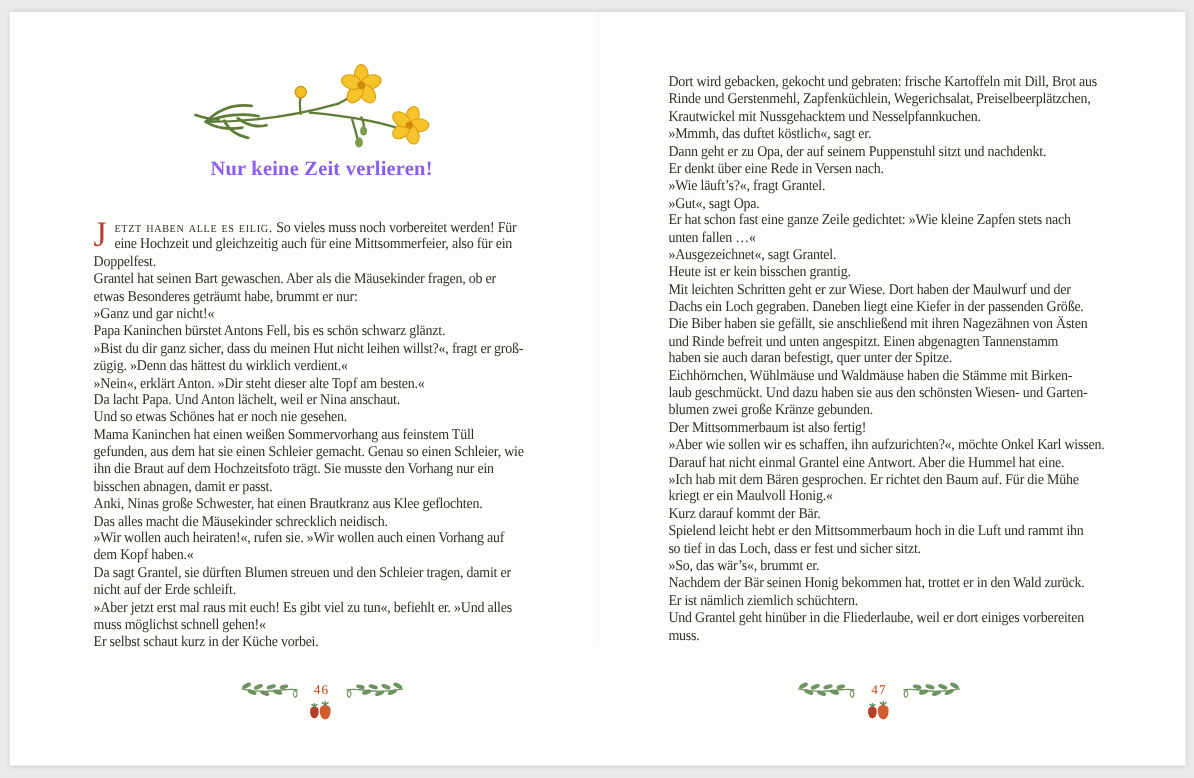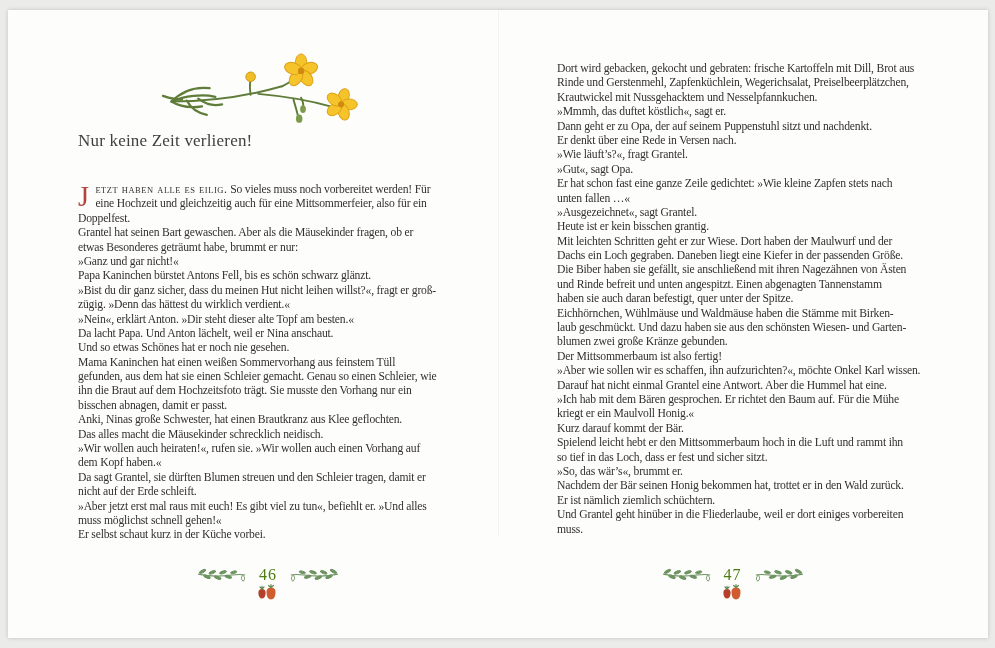--- a/index.html
+++ b/index.html
@@ -14,42 +14,42 @@
     box-shadow:0 0 4px rgba(0,0,0,.18);
     display:flex;
   }
   .page{position:relative;width:490px;height:526px;}
   .page-left{border-right:1px solid #f3f3f0;}
 
   .flower{position:absolute;left:150px;top:42px;width:210px;height:80px;}
 
   .chapter-title{
     position:absolute;left:70px;top:121px;width:380px;margin:0;
-    font-size:17px;font-weight:400;
-    color:#404040;letter-spacing:.2px;
+    text-align:center;font-size:17px;font-weight:700;
+    color:#8b5cf6;letter-spacing:.2px;
   }
 
   .text-block{
     position:absolute;left:70px;top:172px;width:440px;
     transform:scaleX(.94);transform-origin:0 0;
     font-size:12.4px;line-height:14.4px;letter-spacing:-.2px;
     color:#33302c;
   }
   .page-right .text-block{left:58px;top:51px;}
   .line{white-space:nowrap;height:14.4px;}
   .dropcap{
     float:left;color:#b2453b;font-size:30px;line-height:25px;
     height:27px;margin:1px 7px 0 0;
   }
   .smallcaps{font-variant:small-caps;letter-spacing:.6px;}
 
   .footer{position:absolute;top:556px;left:70px;width:380px;text-align:center;}
   .page-right .footer{left:44px;}
   .orn-row{display:flex;align-items:center;justify-content:center;gap:7px;height:18px;}
-  .pagenum{color:#4d7c0f;font-size:16px;letter-spacing:1px;}
+  .pagenum{color:#c2410c;font-size:11px;letter-spacing:1px;}
   .vine{display:inline-block;width:58px;height:16px;}
   .vine svg{display:block;}
   .vine-r svg{transform:scaleX(-1);}
   .berries{height:18px;margin-top:-1px;}
 </style>
 </head>
 <body>
 
 <div class="spread">
 

